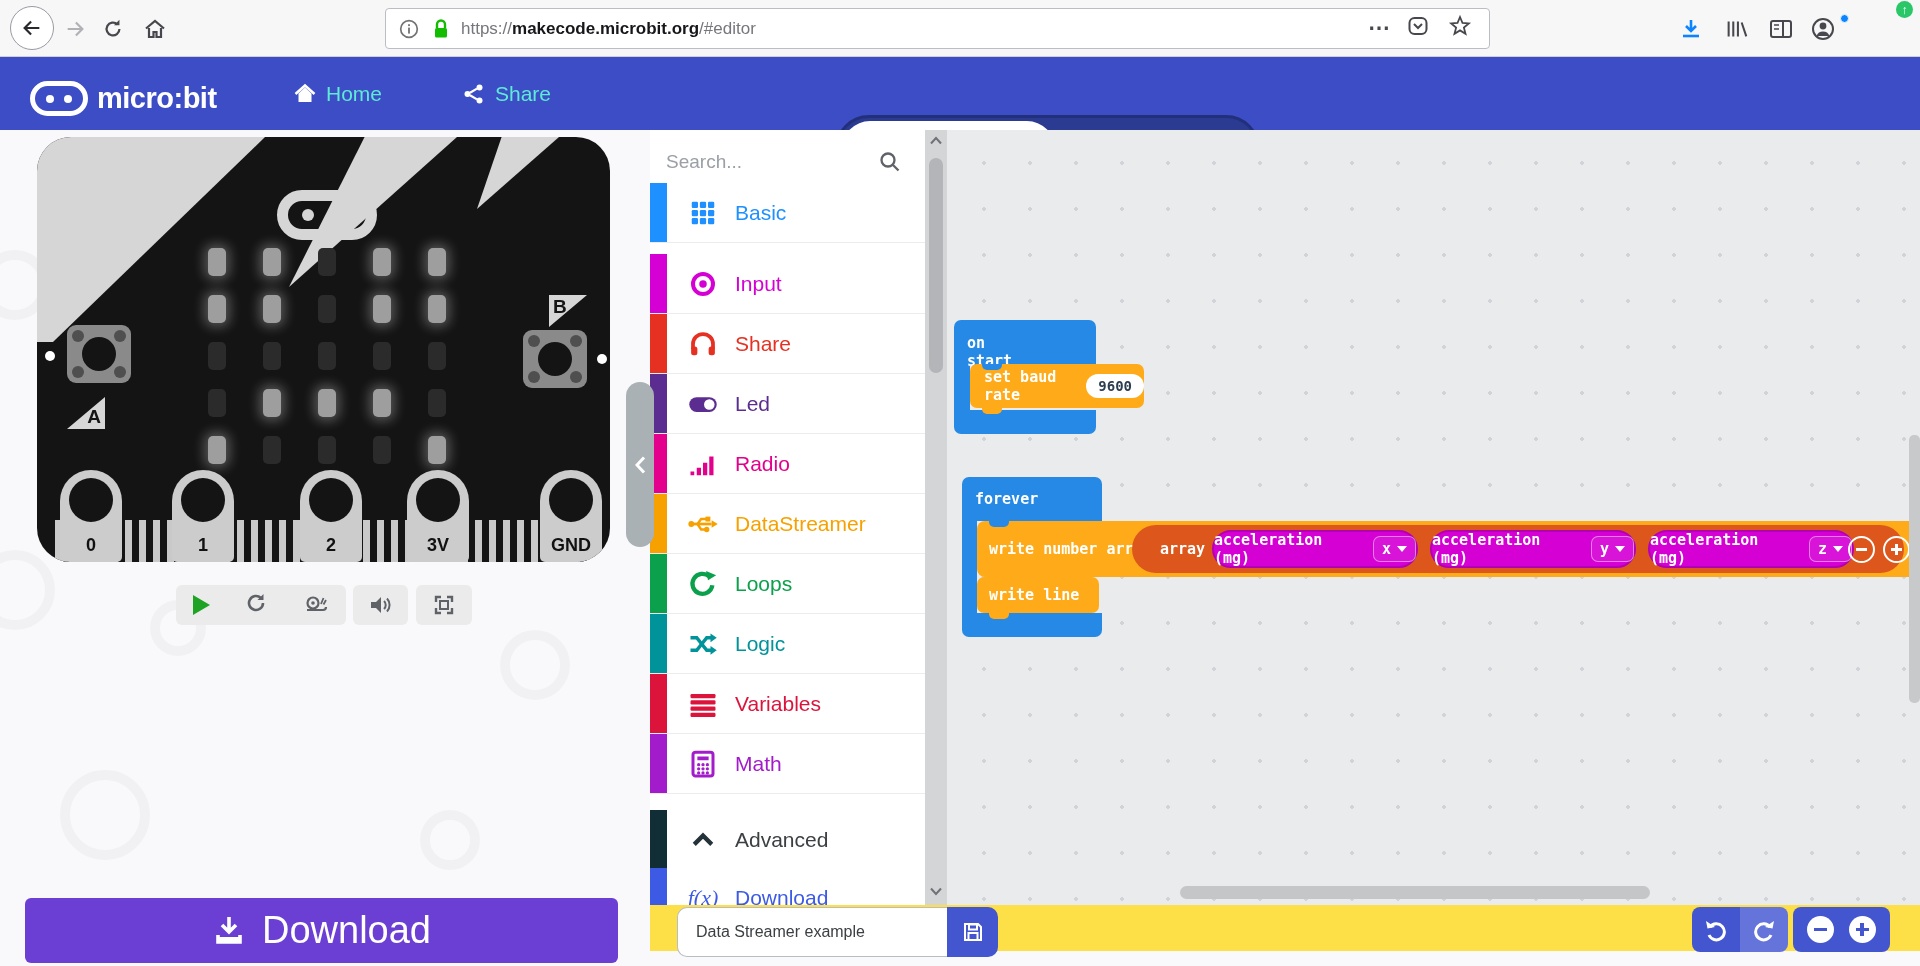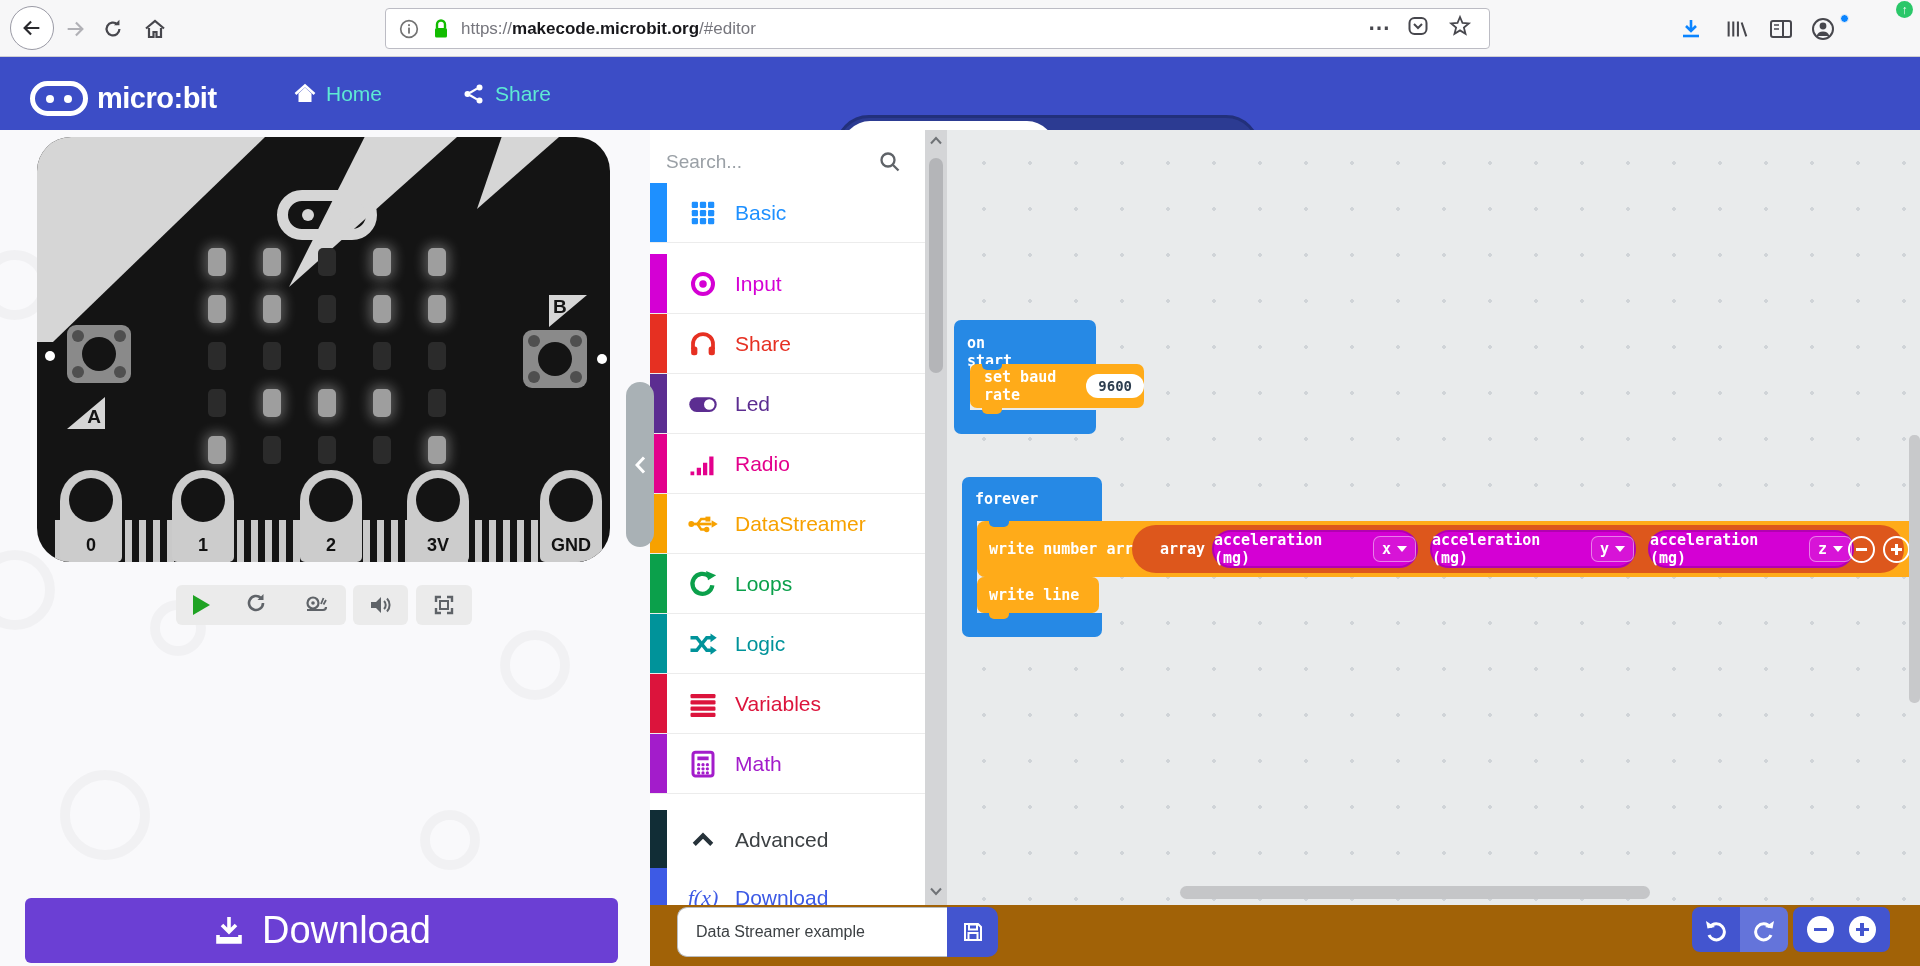--- a/index.html
+++ b/index.html
@@ -138,21 +138,21 @@
     background:rgba(255,255,255,.08); border-radius:7px; padding:3px 8px; cursor:pointer; }
   .caret { width:0; height:0; border-left:5px solid transparent; border-right:5px solid transparent; border-top:6px solid #fff; }
   .ring-btn { position:absolute; top:11px; width:27px; height:27px; border:2.5px solid #fff; border-radius:50%;
     display:flex; align-items:center; justify-content:center; cursor:pointer; }
   .ring-btn .bar { width:11px; height:3px; background:#fff; }
   .ring-btn .vbar { position:absolute; width:3px; height:11px; background:#fff; }
   .ws-hthumb { position:absolute; left:1180px; top:886px; width:470px; height:13px; background:#c5c6c8; border-radius:7px; }
   .ws-vthumb { position:absolute; left:1909px; top:435px; width:11px; height:268px; background:#c8c9cb; border-radius:5px; }
 
   
-  .bottom-bar { position:absolute; left:650px; top:905px; width:1270px; height:61px; background:#a16207; }
+  .bottom-bar { position:absolute; left:650px; top:905px; width:1270px; height:46px; background:#fde047; }
   .proj-input { position:absolute; left:27px; top:2px; width:270px; height:50px; background:#fff;
     border:1.5px solid #b9bcc0; border-right:none; border-radius:10px 0 0 10px; font-size:16px; color:#3c4043;
     padding-left:18px; outline:none; font-family:"Liberation Sans",sans-serif; }
   .save-btn { position:absolute; left:297px; top:2px; width:51px; height:50px; background:#4355CF;
     border-radius:0 10px 10px 0; display:flex; align-items:center; justify-content:center; cursor:pointer; }
   .undo-btn,.redo-btn { position:absolute; top:2px; width:48px; height:45px; display:flex; align-items:center; justify-content:center; cursor:pointer; }
   .undo-btn { left:1042px; background:#4355CF; border-radius:8px 0 0 8px; }
   .redo-btn { left:1090px; background:#6474DA; border-radius:0 8px 8px 0; }
   .zoom-group { position:absolute; left:1143px; top:2px; width:97px; height:45px; background:#4355CF;
     border-radius:8px; display:flex; align-items:center; justify-content:space-evenly; }

